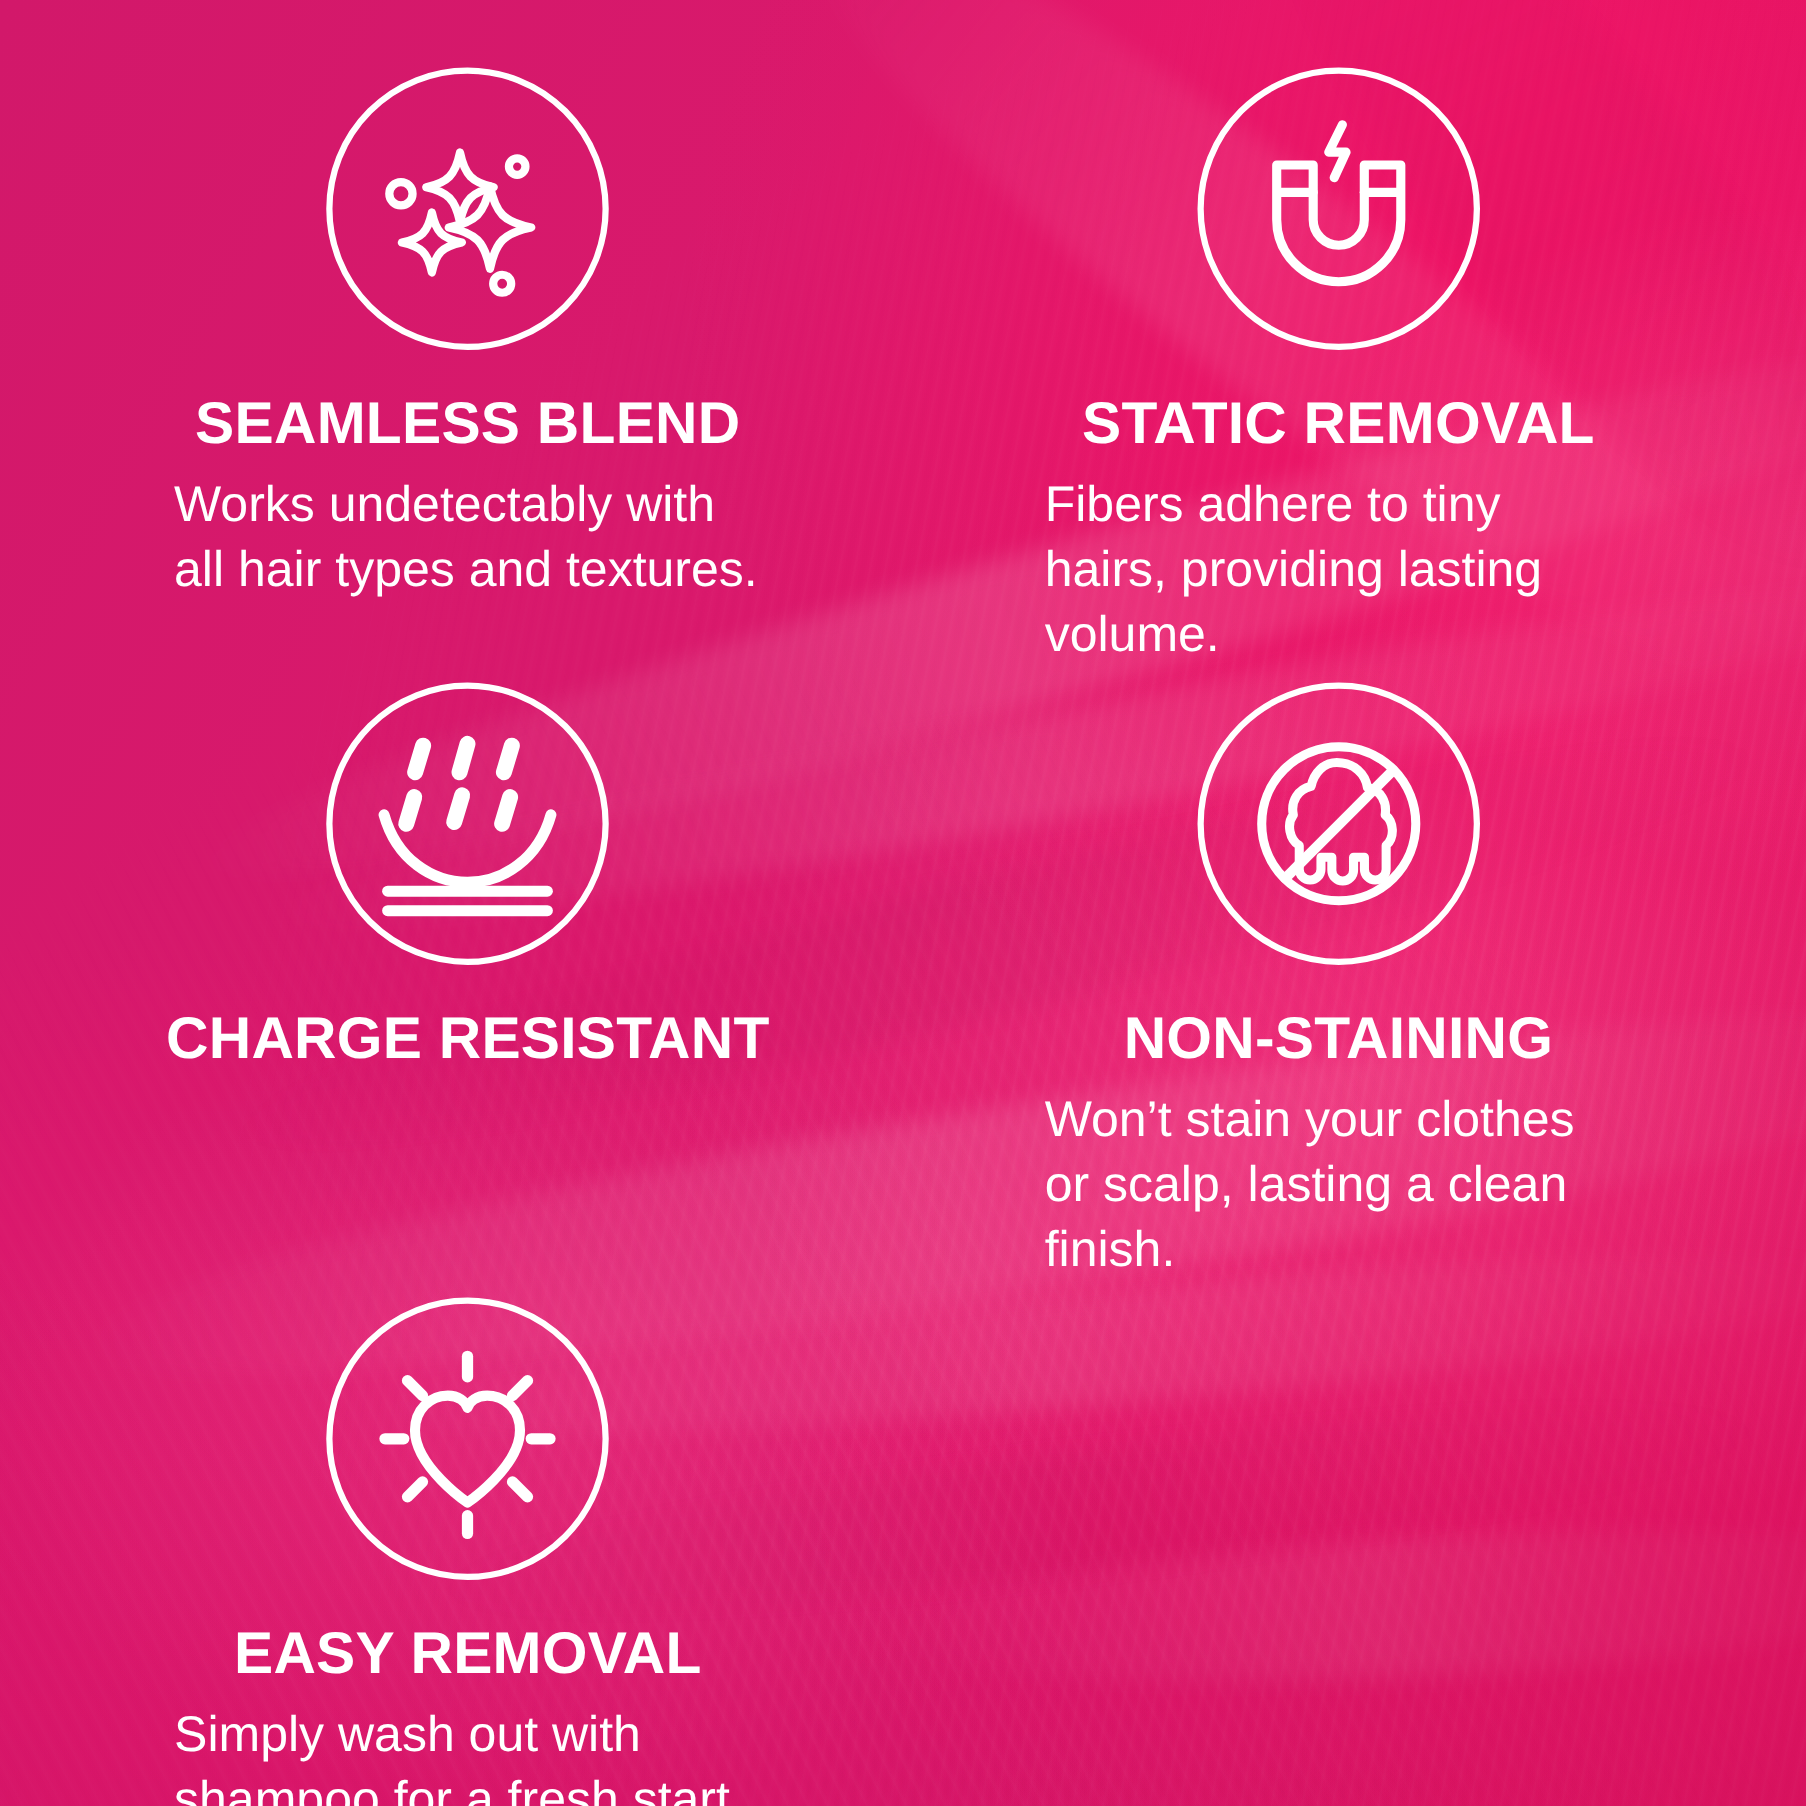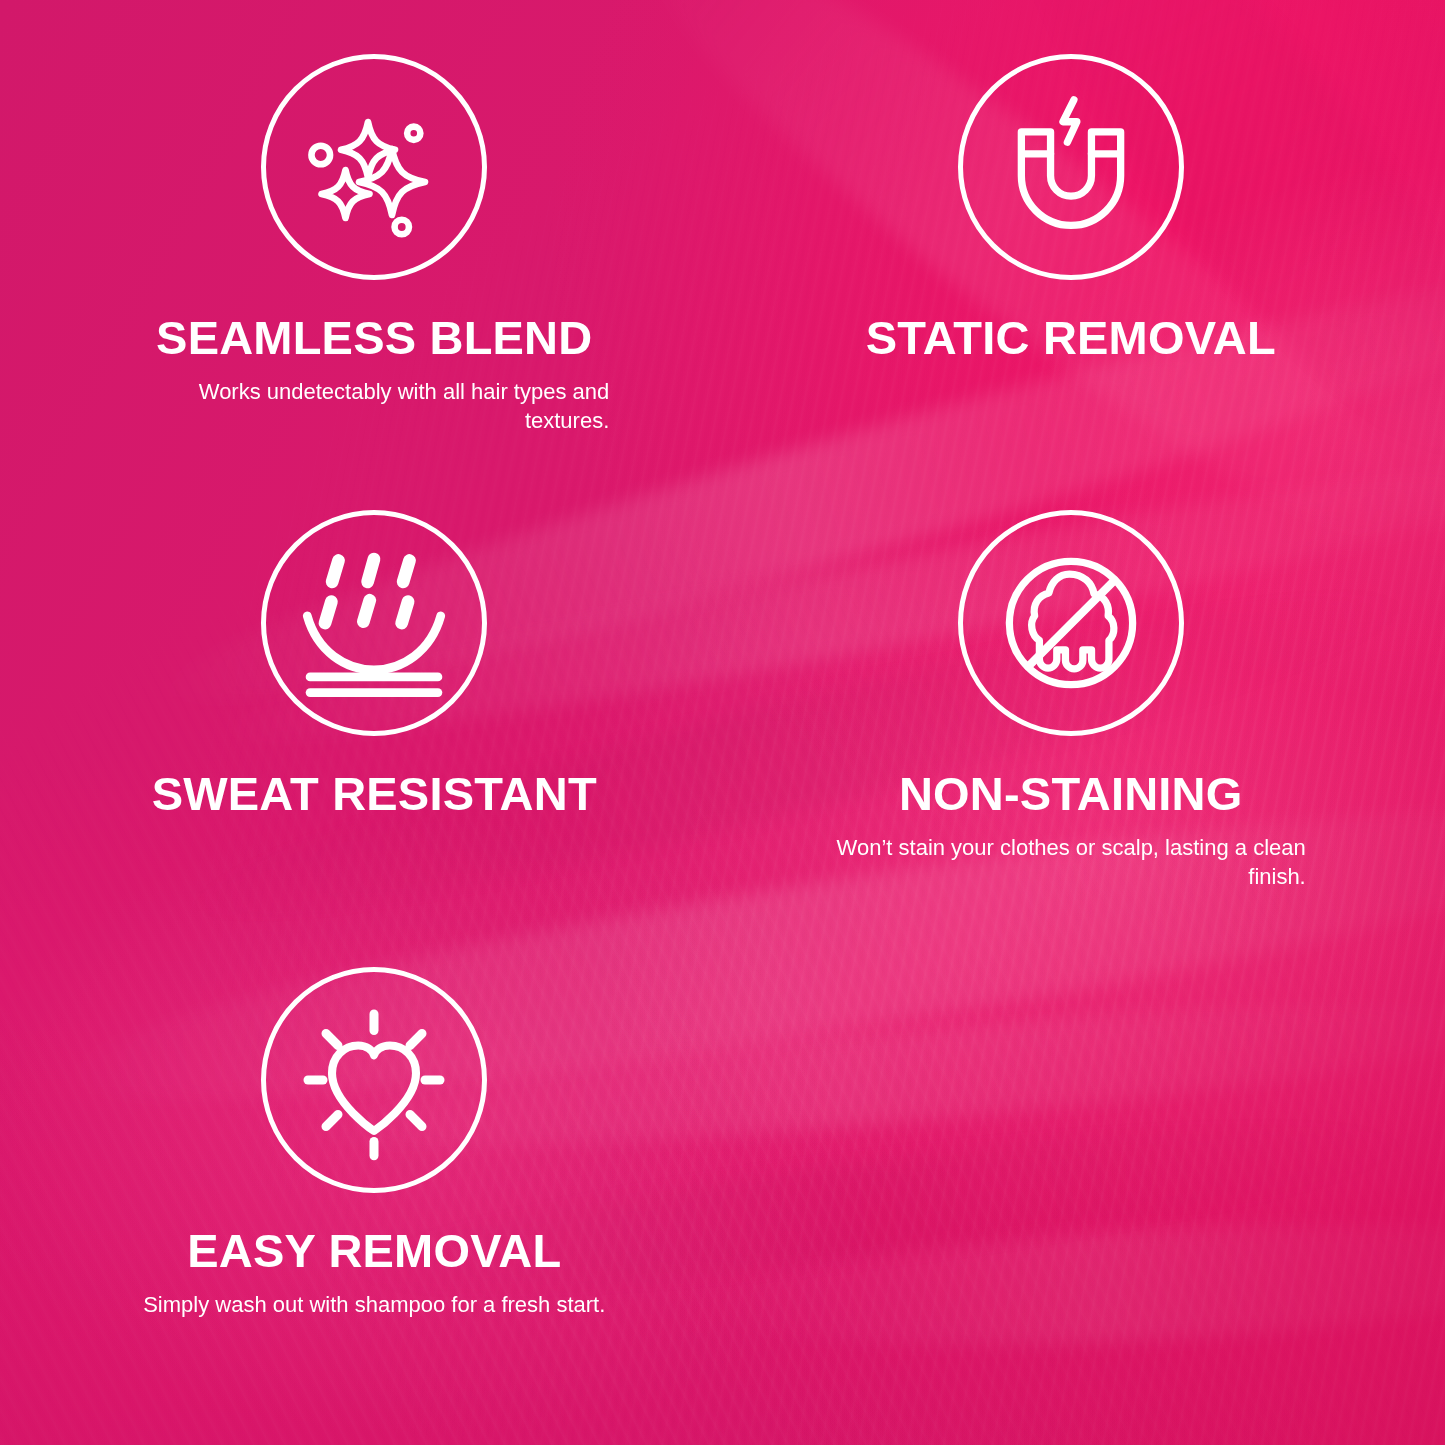--- a/index.html
+++ b/index.html
@@ -106,23 +106,23 @@
     font-weight:bold;
     font-size:47px;
     letter-spacing:0.2px;
     line-height:1.0;
     text-align:center;
     margin-top:34px;
     white-space:nowrap;
   }
   .f-desc {
     color:#ffffff;
-    font-size:22px;
+    font-size:40px;
     line-height:1.30;
-    text-align:right;
+    text-align:left;
     margin-top:17px;
     max-width:470px;
     font-weight:400;
   }
 </style>
 </head>
 <body>
 
 <div id="stage">
 
@@ -165,40 +165,41 @@
     <div class="feature">
       <div class="icon-circle">
         <svg width="146" height="146" viewBox="0 0 100 100" fill="none" stroke="#ffffff" stroke-width="5" stroke-linejoin="round" stroke-linecap="round">
           <path d="M16 26 L16 56 A34 34 0 0 0 84 56 L84 26 L64 26 L64 56 A14 14 0 0 1 36 56 L36 26 Z"></path>
           <path d="M16.5 41 L36 41"></path>
           <path d="M64 41 L83.5 41"></path>
           <path d="M52 4 L44.5 19 L54 19 L47.5 33"></path>
         </svg>
       </div>
       <div class="f-title">STATIC REMOVAL</div>
+      <div class="f-desc">Fibers adhere to tiny hairs, providing lasting volume.</div>
     </div>
 
 
     <div class="feature">
       <div class="icon-circle">
         <svg width="150" height="142" viewBox="0 0 104 100" fill="none" stroke="#ffffff" stroke-linecap="round" stroke-linejoin="round">
           <g stroke-width="9">
             <path d="M27 6 L22.5 21"></path>
             <path d="M52 5 L47.5 21"></path>
             <path d="M77 6 L72.5 21"></path>
             <path d="M22 35 L17.5 50"></path>
             <path d="M49 34 L44.5 49"></path>
             <path d="M76 35 L71.5 50"></path>
           </g>
           <path d="M5 45 C12 70 32 83 52 83 C72 83 92 70 99 45" stroke-width="6.2"></path>
           <path d="M7 88 L97 88" stroke-width="6.2"></path>
           <path d="M7 99 L97 99" stroke-width="6.2"></path>
         </svg>
       </div>
-      <div class="f-title">SWEAT RESISTANT</div>
+      <div class="f-title">CHARGE RESISTANT</div>
     </div>
 
     <div class="feature">
       <div class="icon-circle">
         <svg width="158" height="158" viewBox="0 0 100 100" fill="none" stroke="#ffffff" stroke-width="4.6" stroke-linecap="round" stroke-linejoin="round">
           <circle cx="50" cy="50" r="39"></circle>
           <path d="M49 19 C58 19 63.5 25 64.5 31.5 C71.5 33 74.5 39 73.5 45.5 C78 49 78.5 57 74 61 L74 73 C74 76 71.5 78.5 68.5 78.5 C65.5 78.5 63 76 63 73 L63 67 L57.5 67 L57.5 73.5 C57.5 76.5 55 79 52 79 C49 79 46.5 76.5 46.5 73.5 L46.5 67 L41 67 L41 73 C41 76 38.5 78.5 35.5 78.5 C32.5 78.5 30 76 30 73 L30 61 C25 58 23.5 50 27 45.5 C25.5 38.5 29.5 32.5 36 31 C37.5 24 42.5 19 49 19 Z"></path>
           <path d="M23 77.5 L77.5 23" stroke-width="5.2"></path>
         </svg>
       </div>

